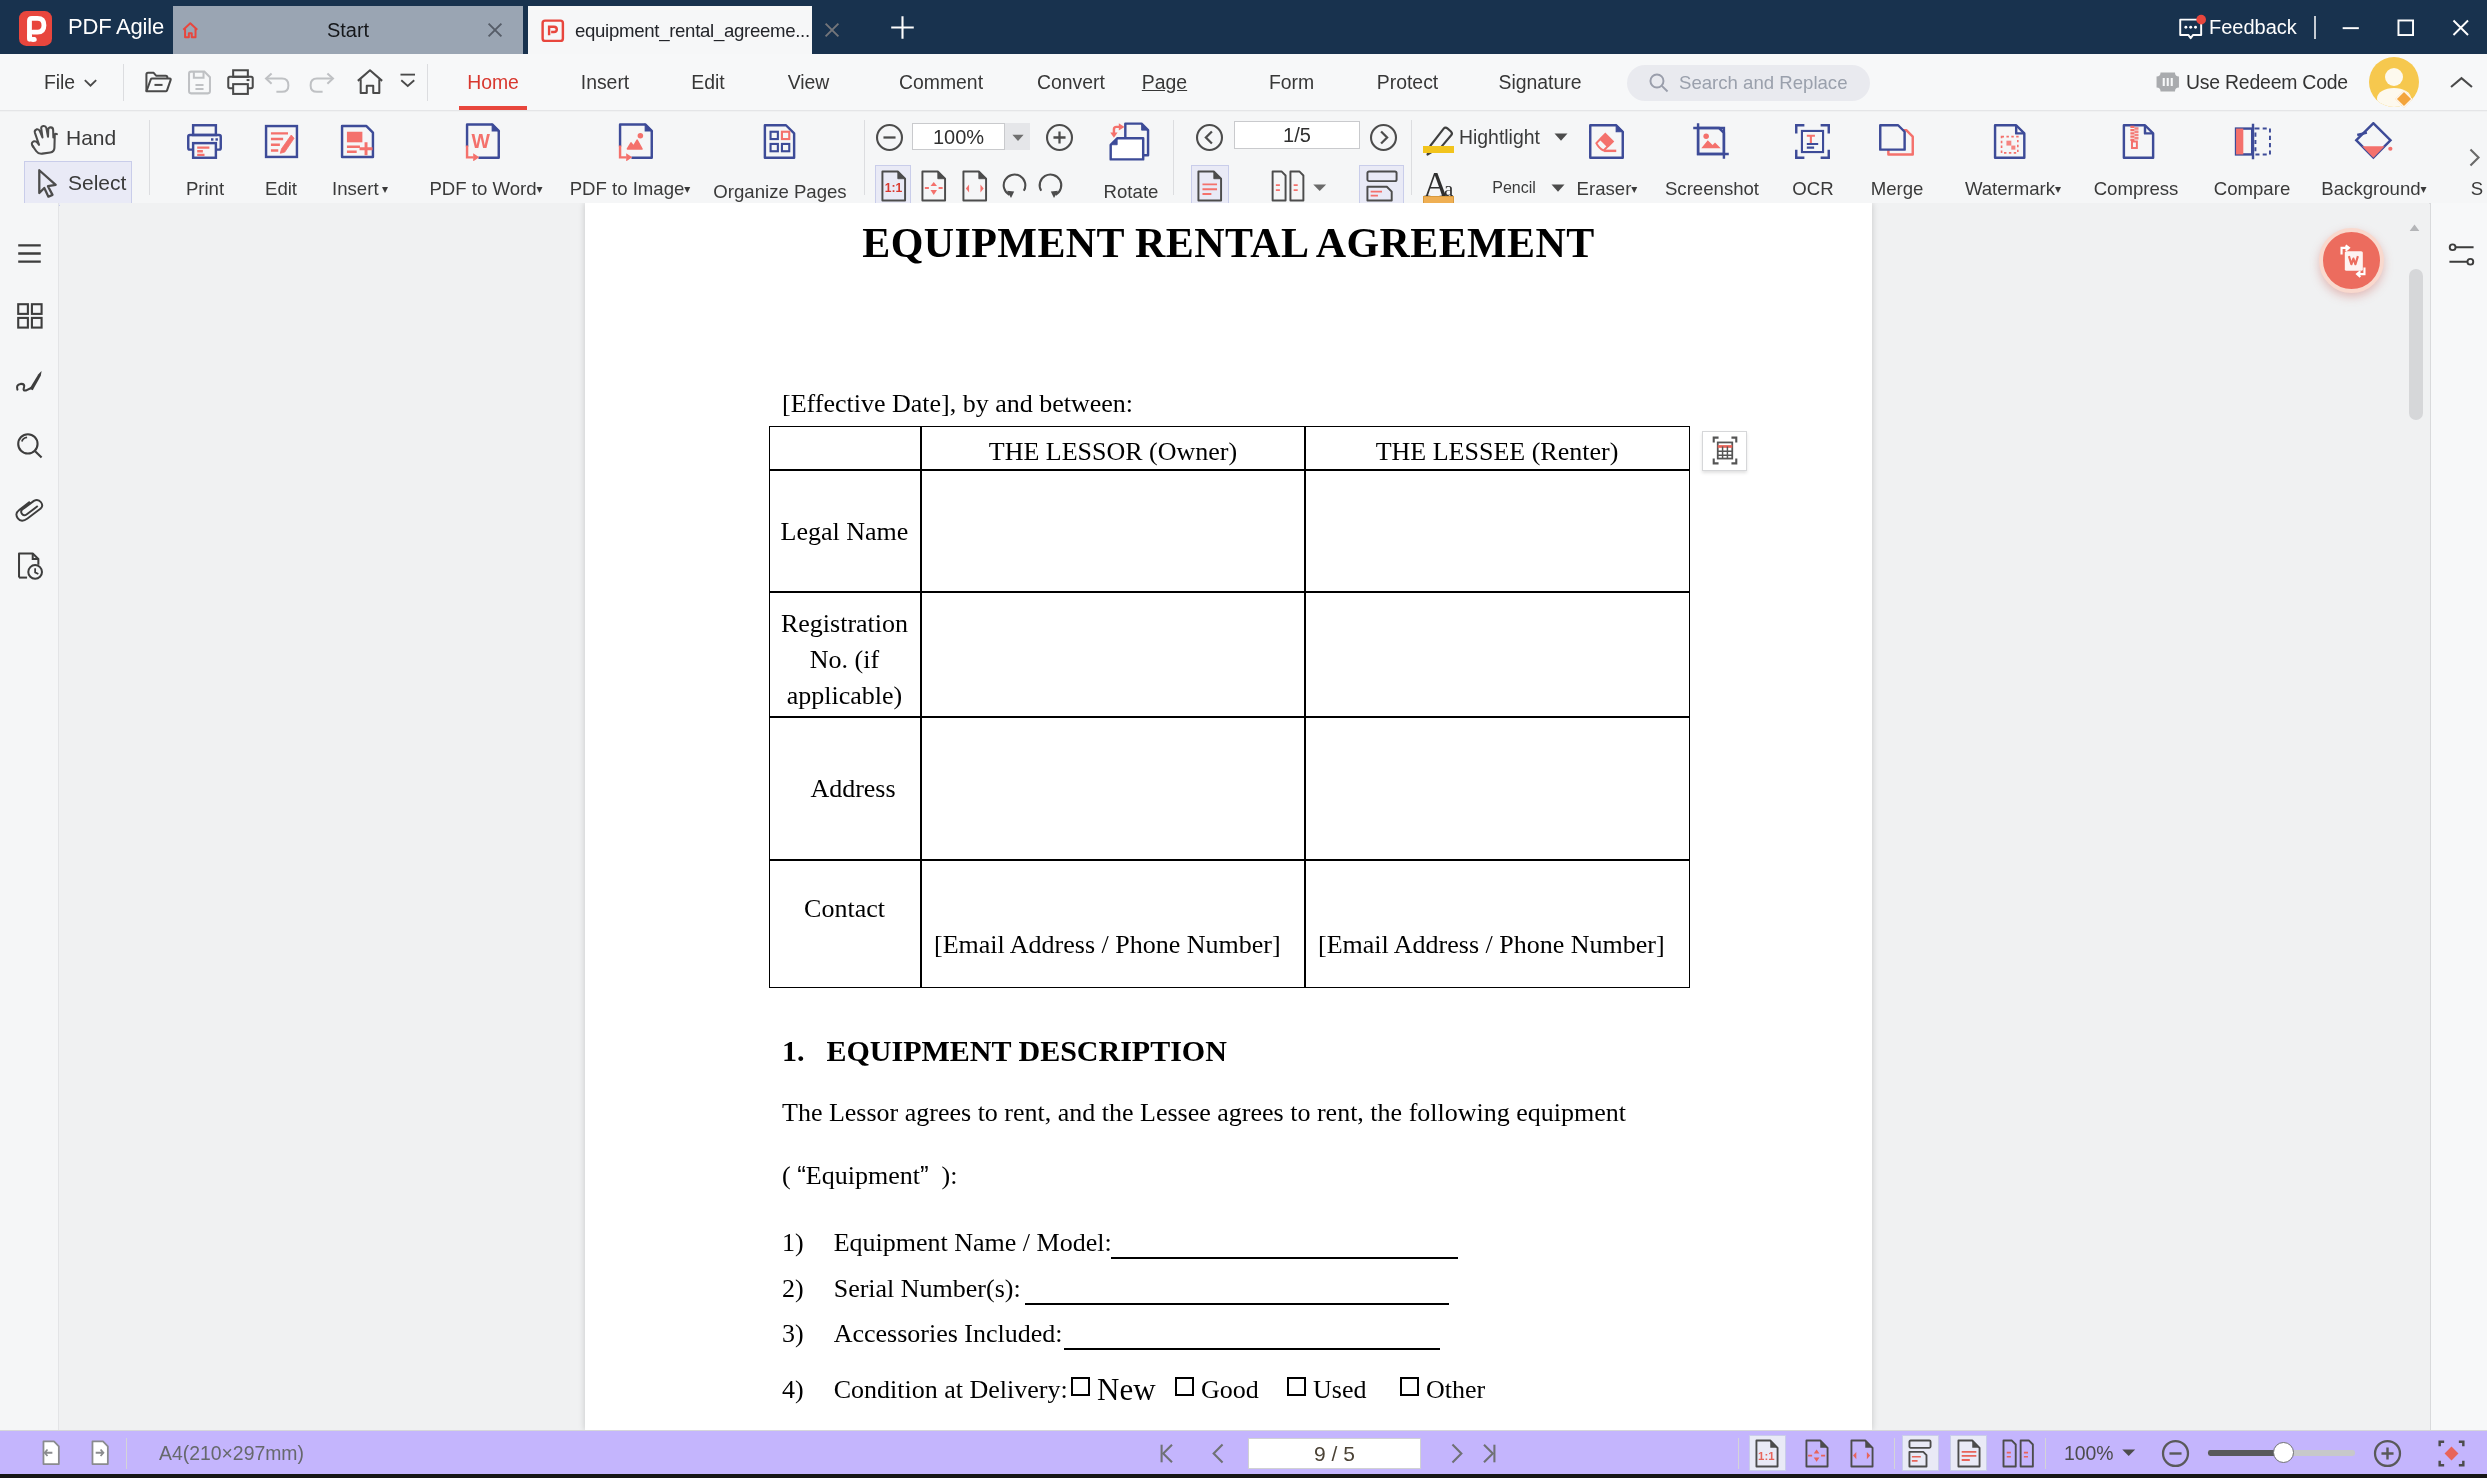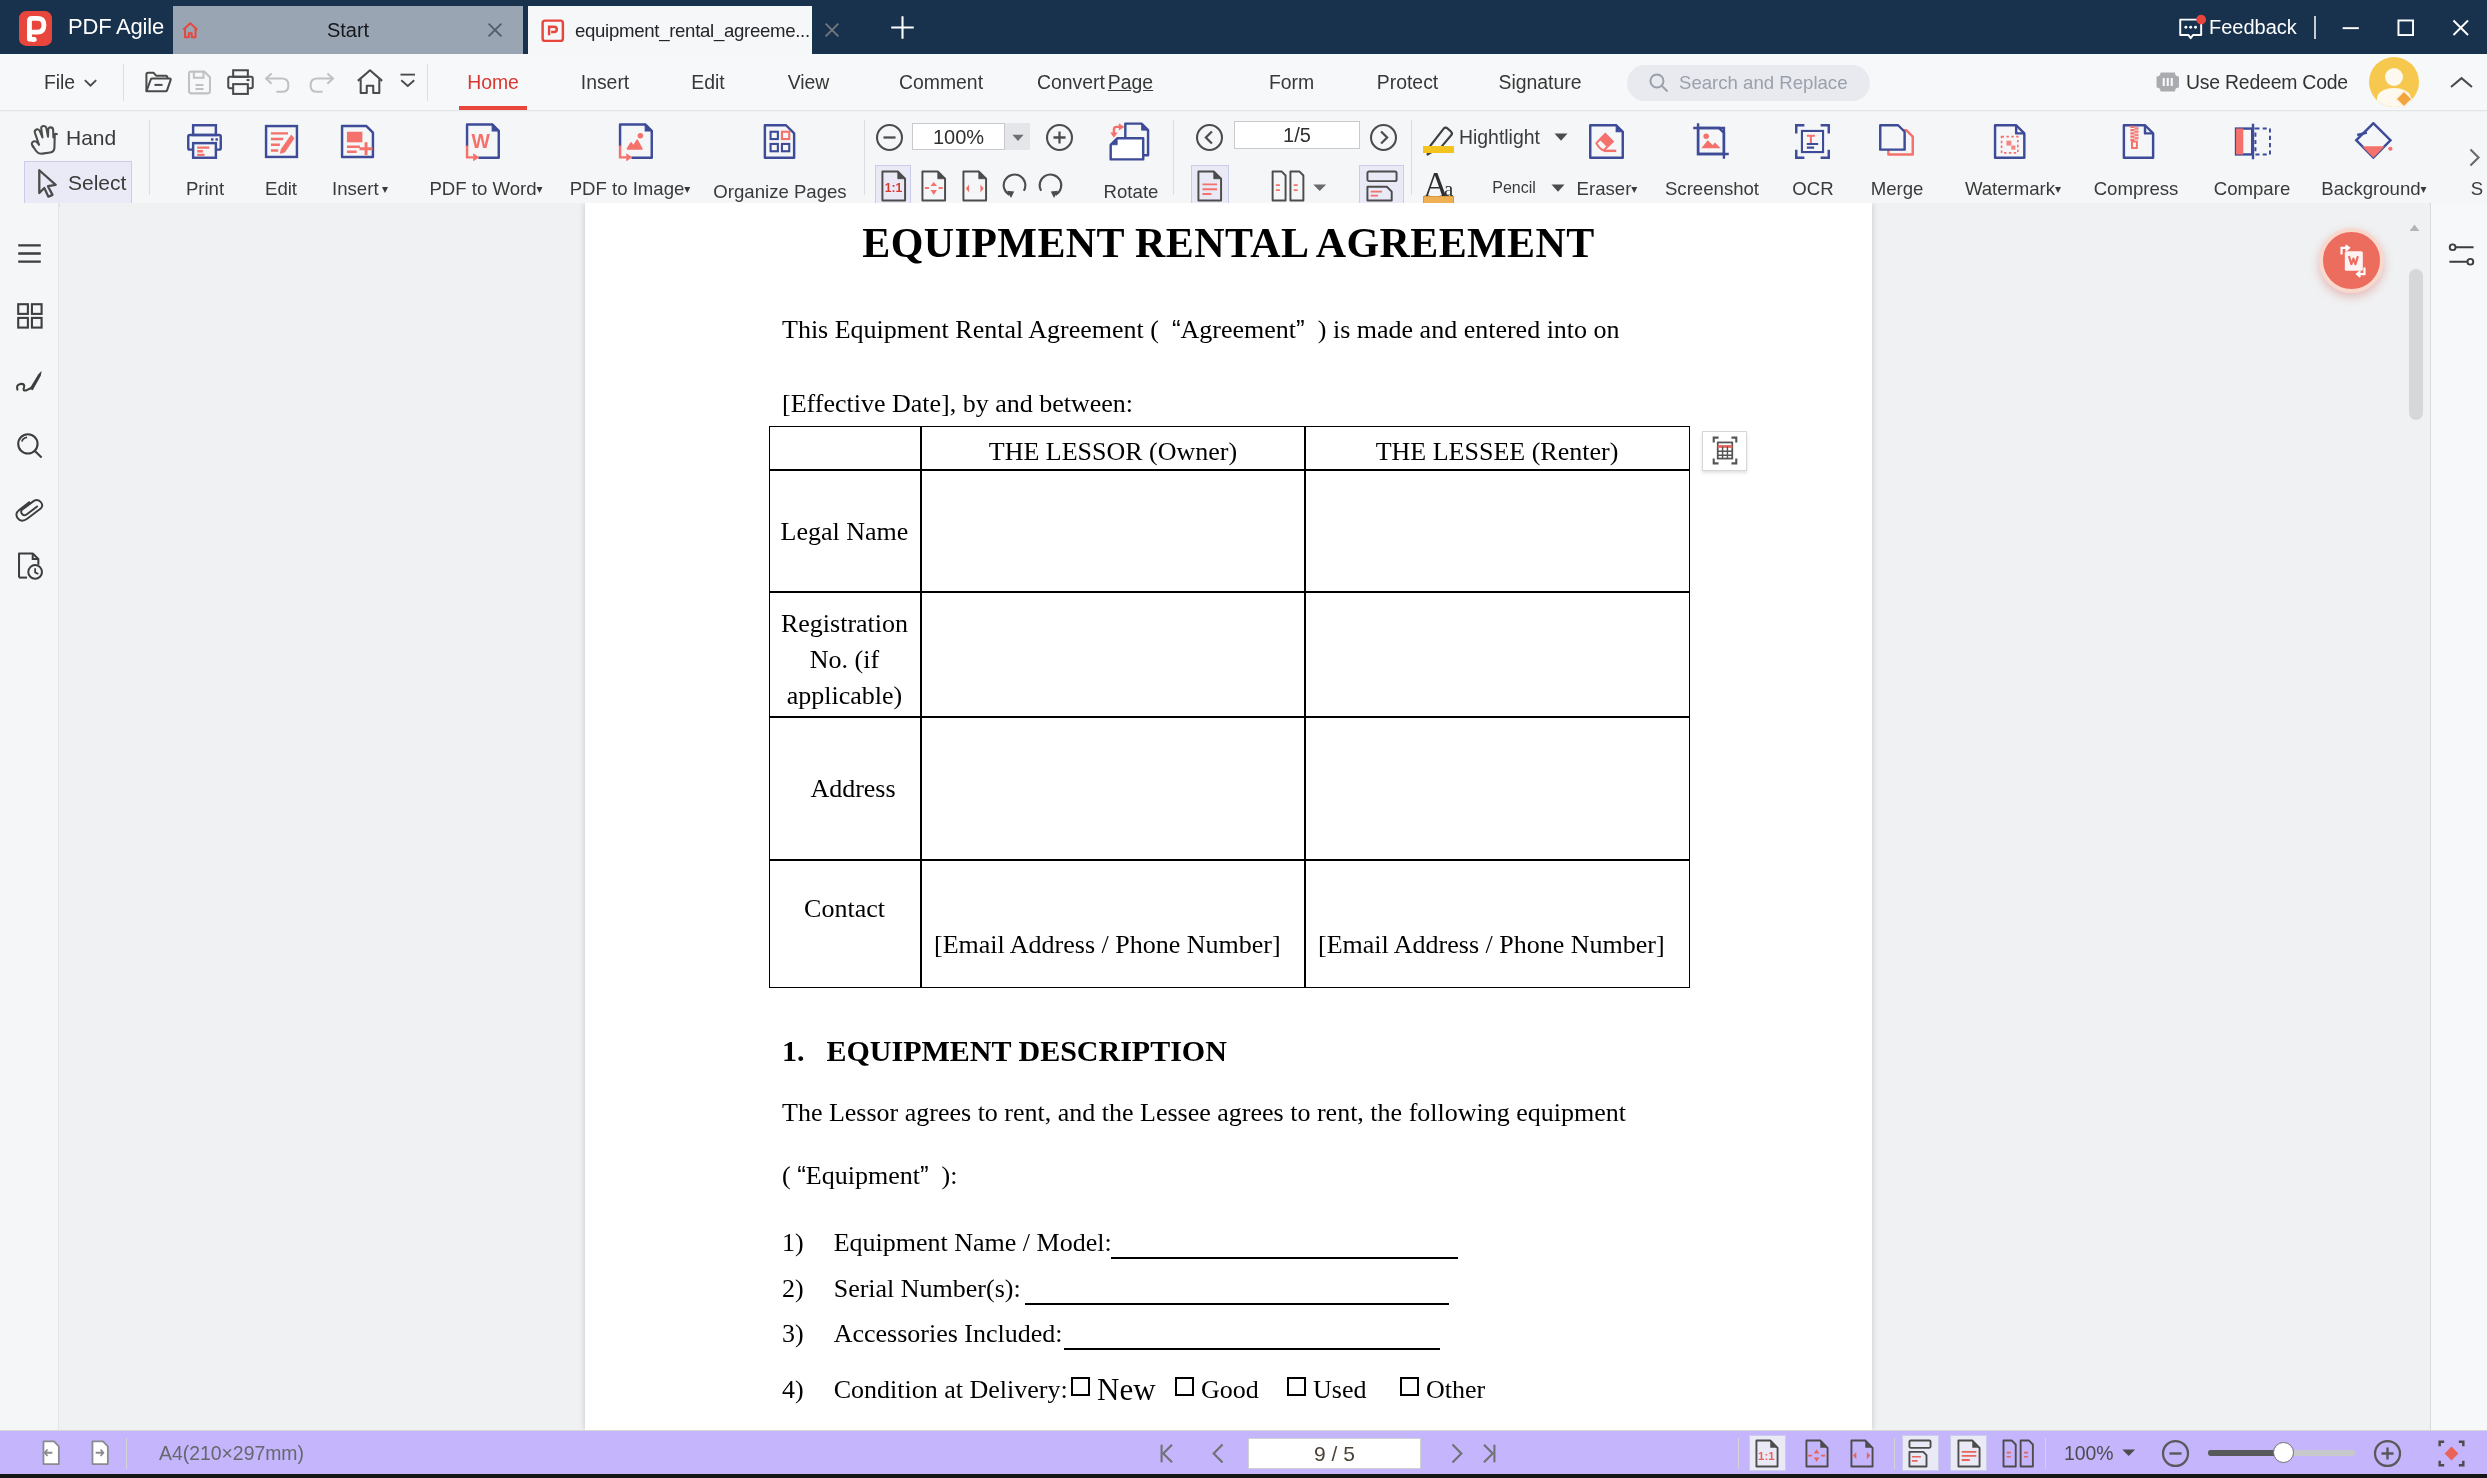--- a/index.html
+++ b/index.html
@@ -142,21 +142,21 @@
     <path d="M9 9 L17 16 L25 9" fill="none" stroke="#4a4a4a" stroke-width="2.3"></path>
   </svg>
   <div class="abs" style="left:427px;top:9.7px;width:0.8px;height:37px;background:#dcdde0;"></div>
   <div class="mitem" style="left:455px;width:76px;color:#d8382f;">Home</div>
   <div class="abs" style="left:459px;top:52px;width:68px;height:4px;background:#e8463d;"></div>
   <div class="mitem" style="left:572px;width:66px;">Insert</div>
   <div class="mitem" style="left:682px;width:52px;">Edit</div>
   <div class="mitem" style="left:782px;width:53px;">View</div>
   <div class="mitem" style="left:891px;width:100px;">Comment</div>
   <div class="mitem" style="left:1029px;width:84px;">Convert</div>
-  <div class="mitem" style="left:1104px;width:53px;text-decoration:underline;">Page</div>
+  <div class="mitem" style="left:1138px;width:53px;text-decoration:underline;">Page</div>
   <div class="mitem" style="left:1265px;width:53px;">Form</div>
   <div class="mitem" style="left:1370px;width:75px;">Protect</div>
   <div class="mitem" style="left:1489px;width:102px;">Signature</div>
   <div id="searchpill">
     <svg style="position:absolute;left:21px;top:7.3px" width="22" height="22" viewBox="0 0 27 27">
         <circle cx="11" cy="11" r="8" fill="none" stroke="#9a9eab" stroke-width="2.4"></circle>
         <path d="M17 17 L24 24" stroke="#9a9eab" stroke-width="2.4"></path>
       </svg>
     <div style="position:absolute;left:52px;">Search and Replace</div>
   </div>
@@ -469,21 +469,20 @@
       <path d="M22 3 L22 10 L29 10" fill="none" stroke="#3d3d3d" stroke-width="2.5"></path>
       <path d="M5 33 L15 33" stroke="#3d3d3d" stroke-width="2.5"></path>
       <circle cx="25" cy="26" r="8.5" fill="none" stroke="#3d3d3d" stroke-width="2.5"></circle>
       <path d="M25 21.5 L25 26.5 L29 28.5" fill="none" stroke="#3d3d3d" stroke-width="2.2"></path>
     </svg>
 </div>
 
 <div id="canvas">
   <div id="page">
     <div class="doc" style="left:0;top:18.6px;width:1287px;text-align:center;font-size:42px;line-height:42px;font-weight:bold;letter-spacing:0.4px;">EQUIPMENT RENTAL AGREEMENT</div>
-    <div class="doc" style="left:197px;top:113px;font-size:26px;line-height:26px;">This Equipment Rental Agreement (&nbsp;&nbsp;<span style="font-family:'Liberation Sans'">“</span>Agreement<span style="font-family:'Liberation Sans'">”</span>&nbsp; ) is made and entered into on</div>
     <div class="doc" style="left:197px;top:188px;font-size:26px;line-height:26px;">[Effective Date], by and between:</div>
 
     <div class="doc" style="left:184px;top:223px;width:921px;height:562px;border:1.6px solid #000;"></div>
     <div class="doc" style="left:335px;top:223px;width:1.6px;height:562px;background:#000;"></div>
     <div class="doc" style="left:719px;top:223px;width:1.6px;height:562px;background:#000;"></div>
     <div class="doc" style="left:184px;top:266px;width:921px;height:1.6px;background:#000;"></div>
     <div class="doc" style="left:184px;top:388px;width:921px;height:1.6px;background:#000;"></div>
     <div class="doc" style="left:184px;top:513px;width:921px;height:1.6px;background:#000;"></div>
     <div class="doc" style="left:184px;top:656px;width:921px;height:1.6px;background:#000;"></div>
     <div class="doc" style="left:336px;top:236px;width:384px;text-align:center;font-size:26px;line-height:26px;">THE LESSOR (Owner)</div>

